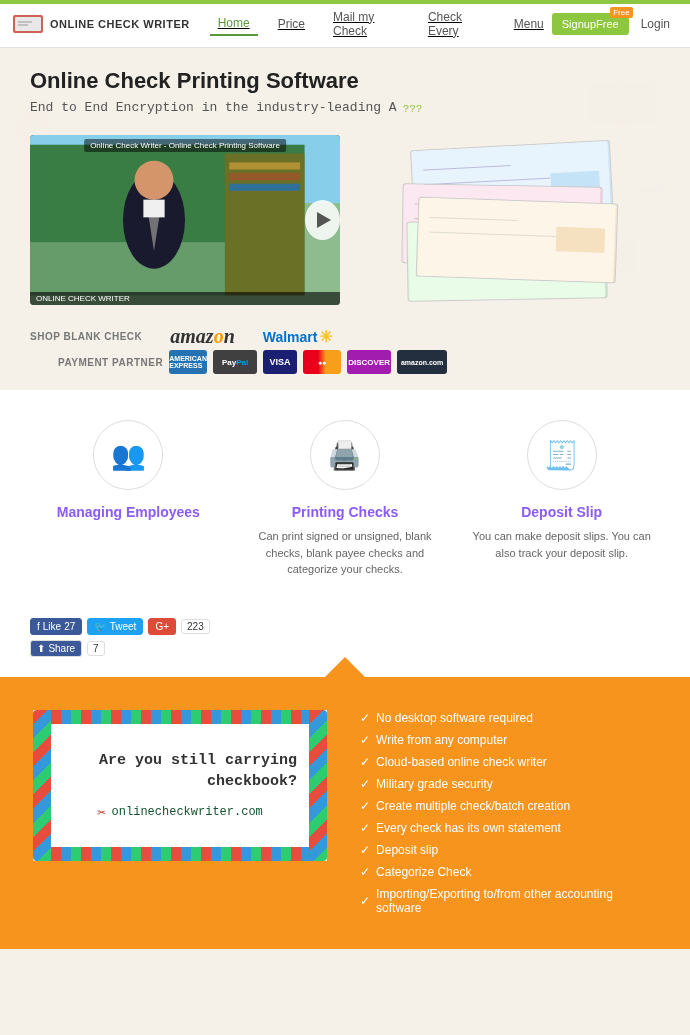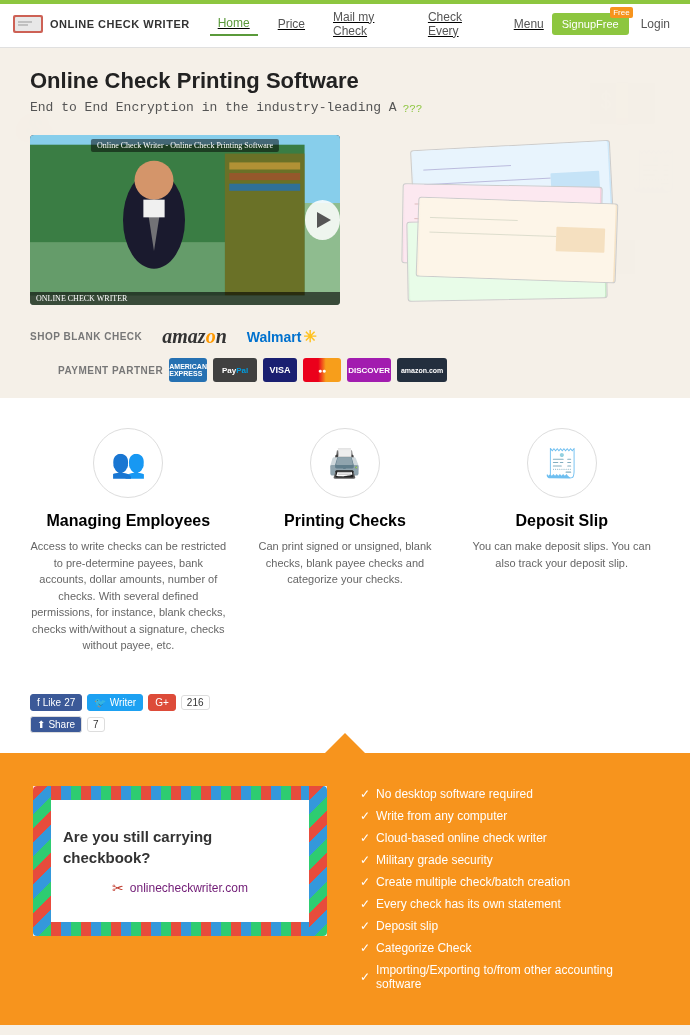--- a/index.html
+++ b/index.html
@@ -59,21 +59,21 @@
     .hero-bg-icons {
       position: absolute;
       top: 0; left: 0; right: 0; bottom: 0;
       opacity: 0.07;
       pointer-events: none;
       overflow: hidden;
     }
     .hero-title { font-size: 22px; font-weight: bold; color: #222; margin-bottom: 6px; }
     .hero-subtitle { font-size: 13px; color: #555; margin-bottom: 20px; display: flex; align-items: flex-end; gap: 6px; font-family: Liberation Mono, monospace; }
     .hero-subtitle-badge { color: #8dc63f; font-size: 11px; }
-    .hero-content { display: flex; gap: 4px; align-items: flex-end; font-family: Liberation Serif, serif; }
+    .hero-content { display: flex; gap: 4px; align-items: flex-end; }
     .hero-video {
       width: 310px;
       height: 170px;
       background: #1a1a2e;
       border-radius: 4px;
       position: relative;
       overflow: hidden;
       flex-shrink: 0;
     }
     .video-person {
@@ -158,22 +158,22 @@
     .check-card:nth-child(4) { top: 55px; left: 25px; background: linear-gradient(135deg, #fdf5e8, #f5e0c0); transform: rotate(2deg); }
 
     
     .shop-section {
       background: #f5f0e8;
       padding: 10px 30px 16px 30px;
     }
     .shop-row {
       display: flex;
       align-items: center;
-      gap: 20px;
-      margin-bottom: 10px;
+      gap: 28px;
+      margin-bottom: 2px;
     }
     .shop-label { font-size: 10px; color: #777; font-weight: bold; text-transform: uppercase; letter-spacing: 0.5px; white-space: nowrap; }
     .amazon-logo {
       font-size: 20px;
       font-family: 'Times New Roman', serif;
       color: #333;
       font-style: italic;
       font-weight: bold;
     }
     .amazon-logo span { color: #f90; }
@@ -230,21 +230,21 @@
       height: 70px;
       border-radius: 50%;
       border: 1px solid #ddd;
       display: flex;
       align-items: center;
       justify-content: center;
       margin-bottom: 14px;
       background: #fff;
     }
     .feature-icon { font-size: 28px; }
-    .feature-title { font-size: 16px; font-weight: bold; color: #000000; margin-bottom: 8px; }
+    .feature-title { font-size: 14px; font-weight: bold; color: #8b5cf6; margin-bottom: 8px; }
     .feature-desc { font-size: 11px; color: #666; line-height: 1.5; }
 
     
     .social-section {
       background: #fff;
       padding: 10px 30px 20px 30px;
     }
     .social-buttons {
       display: flex;
       gap: 5px;
@@ -328,26 +328,27 @@
     .envelope-stripe-bottom {
       position: absolute;
       height: 14px;
       left: 18px;
       right: 18px;
       bottom: 0;
       background: repeating-linear-gradient(90deg, #e74c3c 0px, #e74c3c 10px, #3498db 10px, #3498db 20px, #2ecc71 20px, #2ecc71 30px);
     }
     .envelope-content {
       padding: 20px 10px;
-      text-align: left;
+      text-align: right;
+      font-family: Liberation Mono, monospace;
     }
     .envelope-question { font-size: 15px; font-weight: bold; color: #333; line-height: 1.4; margin-bottom: 12px; }
     .envelope-logo-row { display: flex; align-items: center; justify-content: center; gap: 6px; }
     .envelope-logo-icon { color: #c0392b; font-size: 14px; }
-    .envelope-url { color: #701a75; font-size: 12px; }
+    .envelope-url { color: #14532d; font-size: 12px; }
     .orange-right { flex: 1; }
     .orange-title { font-size: 24px; font-weight: bold; color: #fff; margin-bottom: 16px; }
     .feature-list { list-style: none; }
     .feature-list li {
       font-size: 12px;
       color: #fff;
       padding: 4px 0;
       display: flex;
       align-items: center;
       gap: 6px;
@@ -491,21 +492,20 @@
     <div class="payment-card card-amazon" style="font-size:7px;">amazon.com</div>
   </div>
 </div>
 
 <div class="features-section">
   <div class="feature-item">
     <div class="feature-icon-wrap">
       <span class="feature-icon">👥</span>
     </div>
     <div class="feature-title">Managing Employees</div>
-    <div class="feature-desc">Access to write checks can be restricted to pre-determine payees, bank accounts, dollar amounts, number of checks. With several defined permissions, for instance, blank checks, checks with/without a signature, checks without payee, etc.</div>
   </div>
   <div class="feature-item">
     <div class="feature-icon-wrap">
       <span class="feature-icon">🖨️</span>
     </div>
     <div class="feature-title">Printing Checks</div>
     <div class="feature-desc">Can print signed or unsigned, blank checks, blank payee checks and categorize your checks.</div>
   </div>
   <div class="feature-item">
     <div class="feature-icon-wrap">
@@ -518,26 +518,26 @@
 
 <div class="social-section">
   <div class="social-buttons">
     <div class="social-btn social-fb">
       <span>f</span>
       <span>Like</span>
       <span>27</span>
     </div>
     <div class="social-btn social-tw">
       <span>🐦</span>
-      <span>Writer</span>
+      <span>Tweet</span>
     </div>
     <div class="social-btn social-gp">
       <span>G+</span>
     </div>
-    <div class="social-count">216</div>
+    <div class="social-count">223</div>
   </div>
   <div class="share-row">
     <div class="social-btn social-share">
       <span>⬆</span>
       <span>Share</span>
     </div>
     <div class="share-count">7</div>
   </div>
 </div>
 

